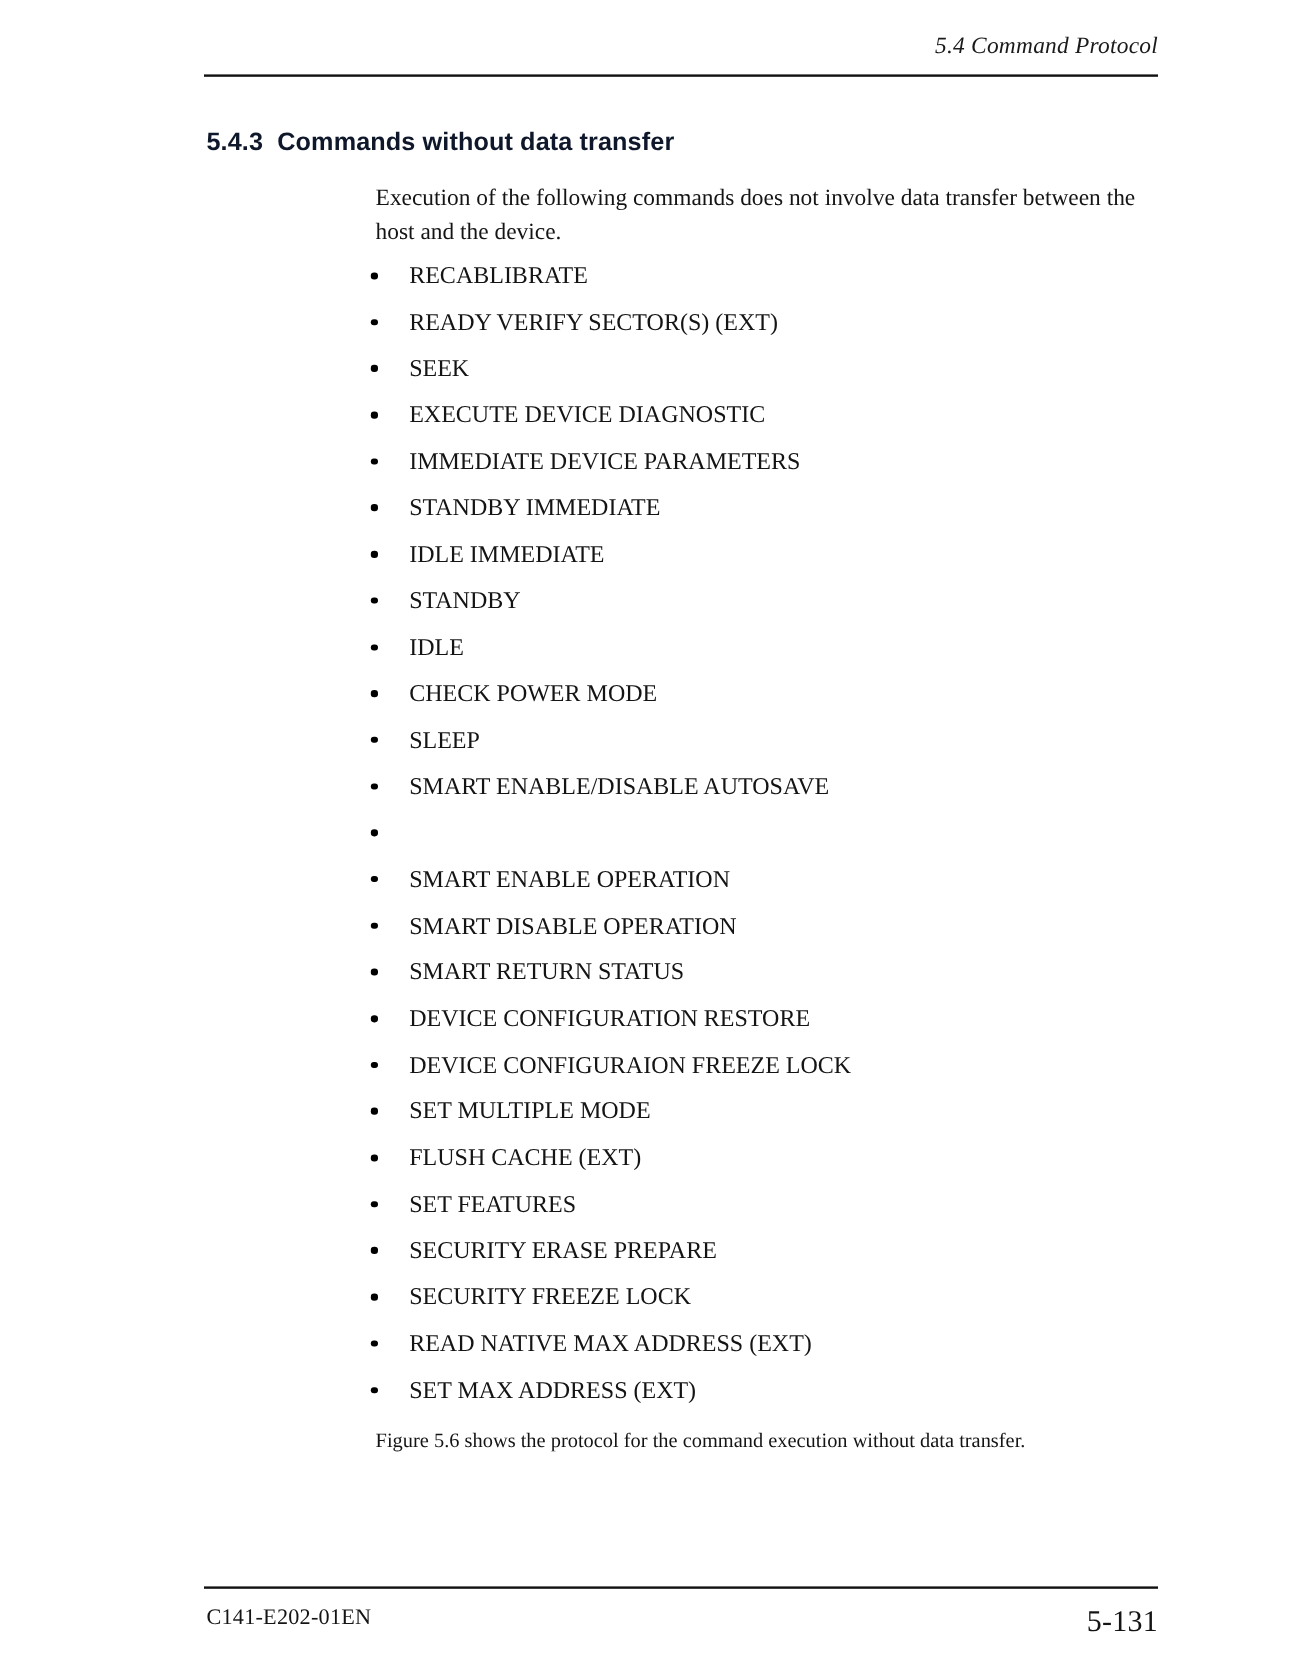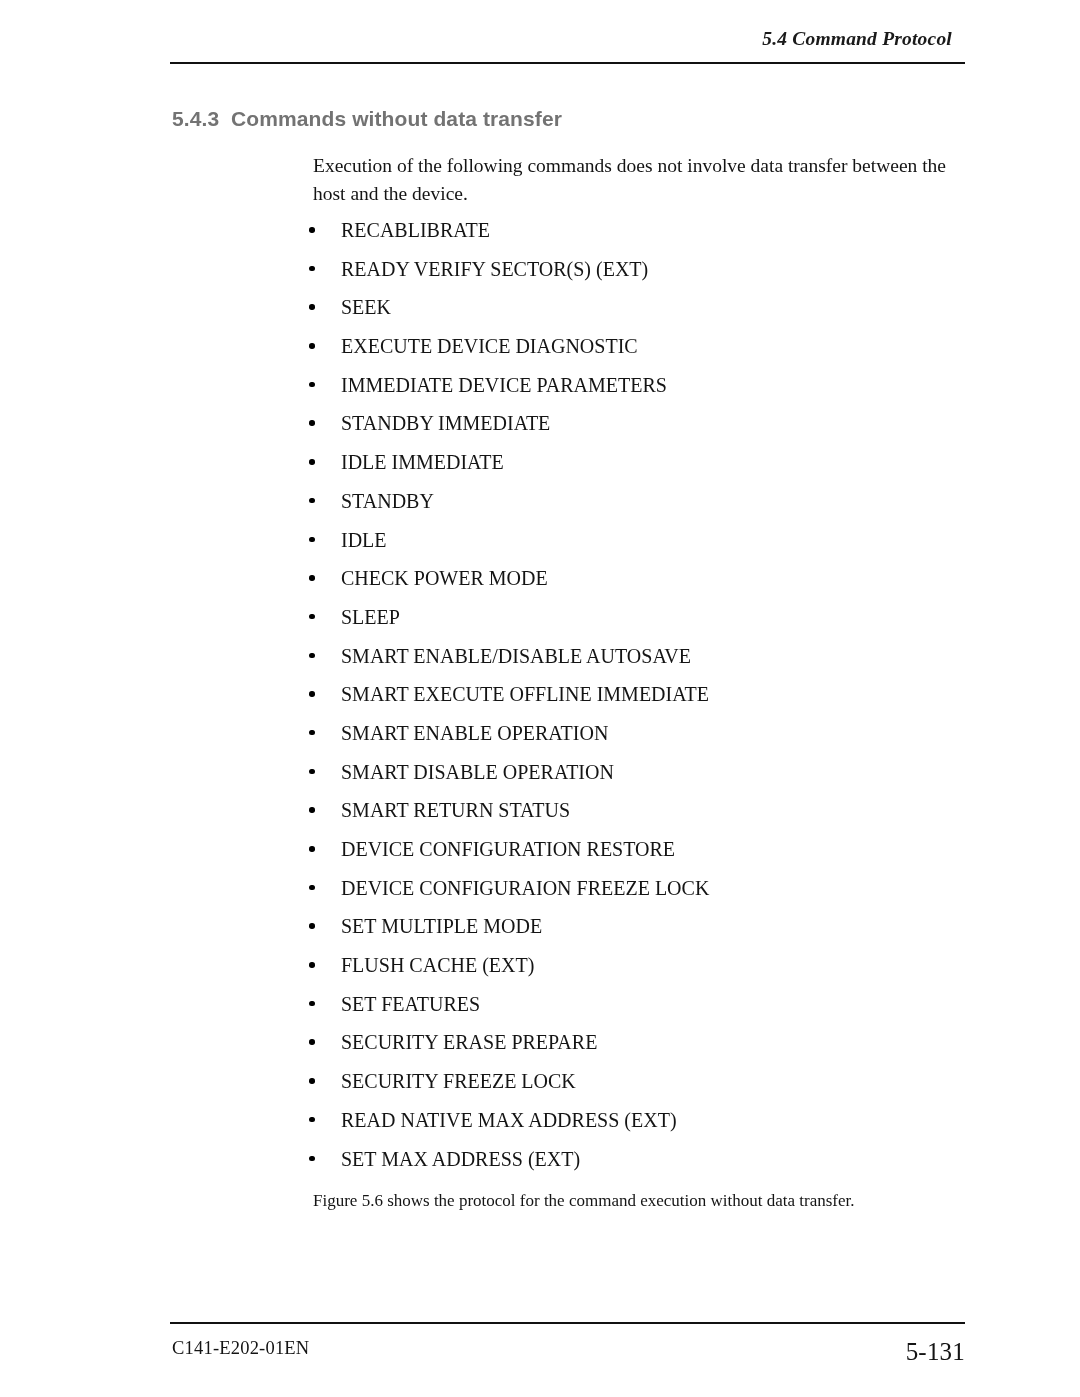--- a/index.html
+++ b/index.html
@@ -15,49 +15,48 @@
     background: #ffffff;
     color: #000000;
     font-family: "Liberation Serif", "DejaVu Serif", serif;
     overflow: hidden;
     box-sizing: border-box;
   }
 
   
   .running-header {
     position: absolute;
-    left: 157px;
+    left: 170px;
     top: 28px;
     width: 795px;
     text-align: right;
     font-style: italic;
     font-size: 19.5px;
     letter-spacing: 0.2px;
     color: #1a1a1a;
-    font-weight: bold;
   }
   .header-rule {
     position: absolute;
     left: 170px;
     top: 62px;
     width: 795px;
     height: 0;
     border-top: 2.2px solid #111111;
   }
 
   
   .section-heading {
     position: absolute;
     left: 172px;
     top: 107px;
     font-family: "Liberation Sans", "DejaVu Sans", sans-serif;
     font-weight: bold;
     font-size: 21px;
     letter-spacing: 0.1px;
-    color: #737373;
+    color: #0f172a;
     white-space: pre;
   }
 
   
   .intro-paragraph {
     position: absolute;
     left: 313px;
     top: 152px;
     width: 645px;
     font-size: 19.5px;
@@ -159,21 +158,21 @@
       <li class="command-item"><span class="bullet-marker"></span><span class="command-label">SEEK</span></li>
       <li class="command-item"><span class="bullet-marker"></span><span class="command-label">EXECUTE DEVICE DIAGNOSTIC</span></li>
       <li class="command-item"><span class="bullet-marker"></span><span class="command-label">IMMEDIATE DEVICE PARAMETERS</span></li>
       <li class="command-item"><span class="bullet-marker"></span><span class="command-label">STANDBY IMMEDIATE</span></li>
       <li class="command-item"><span class="bullet-marker"></span><span class="command-label">IDLE IMMEDIATE</span></li>
       <li class="command-item"><span class="bullet-marker"></span><span class="command-label">STANDBY</span></li>
       <li class="command-item"><span class="bullet-marker"></span><span class="command-label">IDLE</span></li>
       <li class="command-item"><span class="bullet-marker"></span><span class="command-label">CHECK POWER MODE</span></li>
       <li class="command-item"><span class="bullet-marker"></span><span class="command-label">SLEEP</span></li>
       <li class="command-item"><span class="bullet-marker"></span><span class="command-label">SMART ENABLE/DISABLE AUTOSAVE</span></li>
-      <li class="command-item"><span class="bullet-marker"></span><span class="command-label">SMART EXECUTE OFFLINE IMMEDIATE</span></li>
+      <li class="command-item"><span class="bullet-marker"></span></li>
       <li class="command-item"><span class="bullet-marker"></span><span class="command-label">SMART ENABLE OPERATION</span></li>
       <li class="command-item"><span class="bullet-marker"></span><span class="command-label">SMART DISABLE OPERATION</span></li>
       <li class="command-item"><span class="bullet-marker"></span><span class="command-label">SMART RETURN STATUS</span></li>
       <li class="command-item"><span class="bullet-marker"></span><span class="command-label">DEVICE CONFIGURATION RESTORE</span></li>
       <li class="command-item"><span class="bullet-marker"></span><span class="command-label">DEVICE CONFIGURAION FREEZE LOCK</span></li>
       <li class="command-item"><span class="bullet-marker"></span><span class="command-label">SET MULTIPLE MODE</span></li>
       <li class="command-item"><span class="bullet-marker"></span><span class="command-label">FLUSH CACHE (EXT)</span></li>
       <li class="command-item"><span class="bullet-marker"></span><span class="command-label">SET FEATURES</span></li>
       <li class="command-item"><span class="bullet-marker"></span><span class="command-label">SECURITY ERASE PREPARE</span></li>
       <li class="command-item"><span class="bullet-marker"></span><span class="command-label">SECURITY FREEZE LOCK</span></li>

